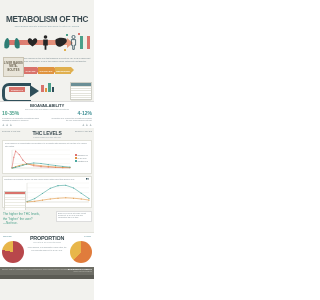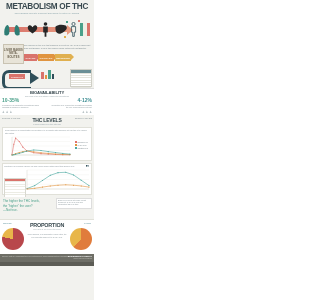--- a/index.html
+++ b/index.html
@@ -2,21 +2,21 @@
 <html><head>
 <meta charset="utf-8">
 <style>
   html,body{margin:0;padding:0;background:#fff;}
   body{width:94px;height:300px;overflow:hidden;
        font-family:"Liberation Sans",sans-serif;
        -webkit-font-smoothing:none;}
   .page{position:relative;width:94px;height:300px;background:#f2f2ee;overflow:hidden;}
 
   
-  .hdr{position:relative;height:16px;background:#f2f2ee;padding-top:2px;}
+  .hdr{position:relative;height:16px;background:#f2f2ee;padding-top:15px;}
   .hdr h1{margin:0;text-align:center;font-size:8.2px;font-weight:bold;
           letter-spacing:-.3px;color:#3a4a50;line-height:9px;}
   .hdr .sub{display:block;text-align:center;font-size:2.1px;color:#7d9aa2;
             line-height:3px;margin-top:.5px;letter-spacing:.05px;
             padding:0 4px;white-space:nowrap;overflow:hidden;}
 
   
   .organs{position:relative;height:24px;background:#f2f2ee;}
   .arrowband{position:absolute;left:8px;top:9px;width:60px;height:5px;
              background:linear-gradient(90deg,#d9736b,#e79a7f);}

